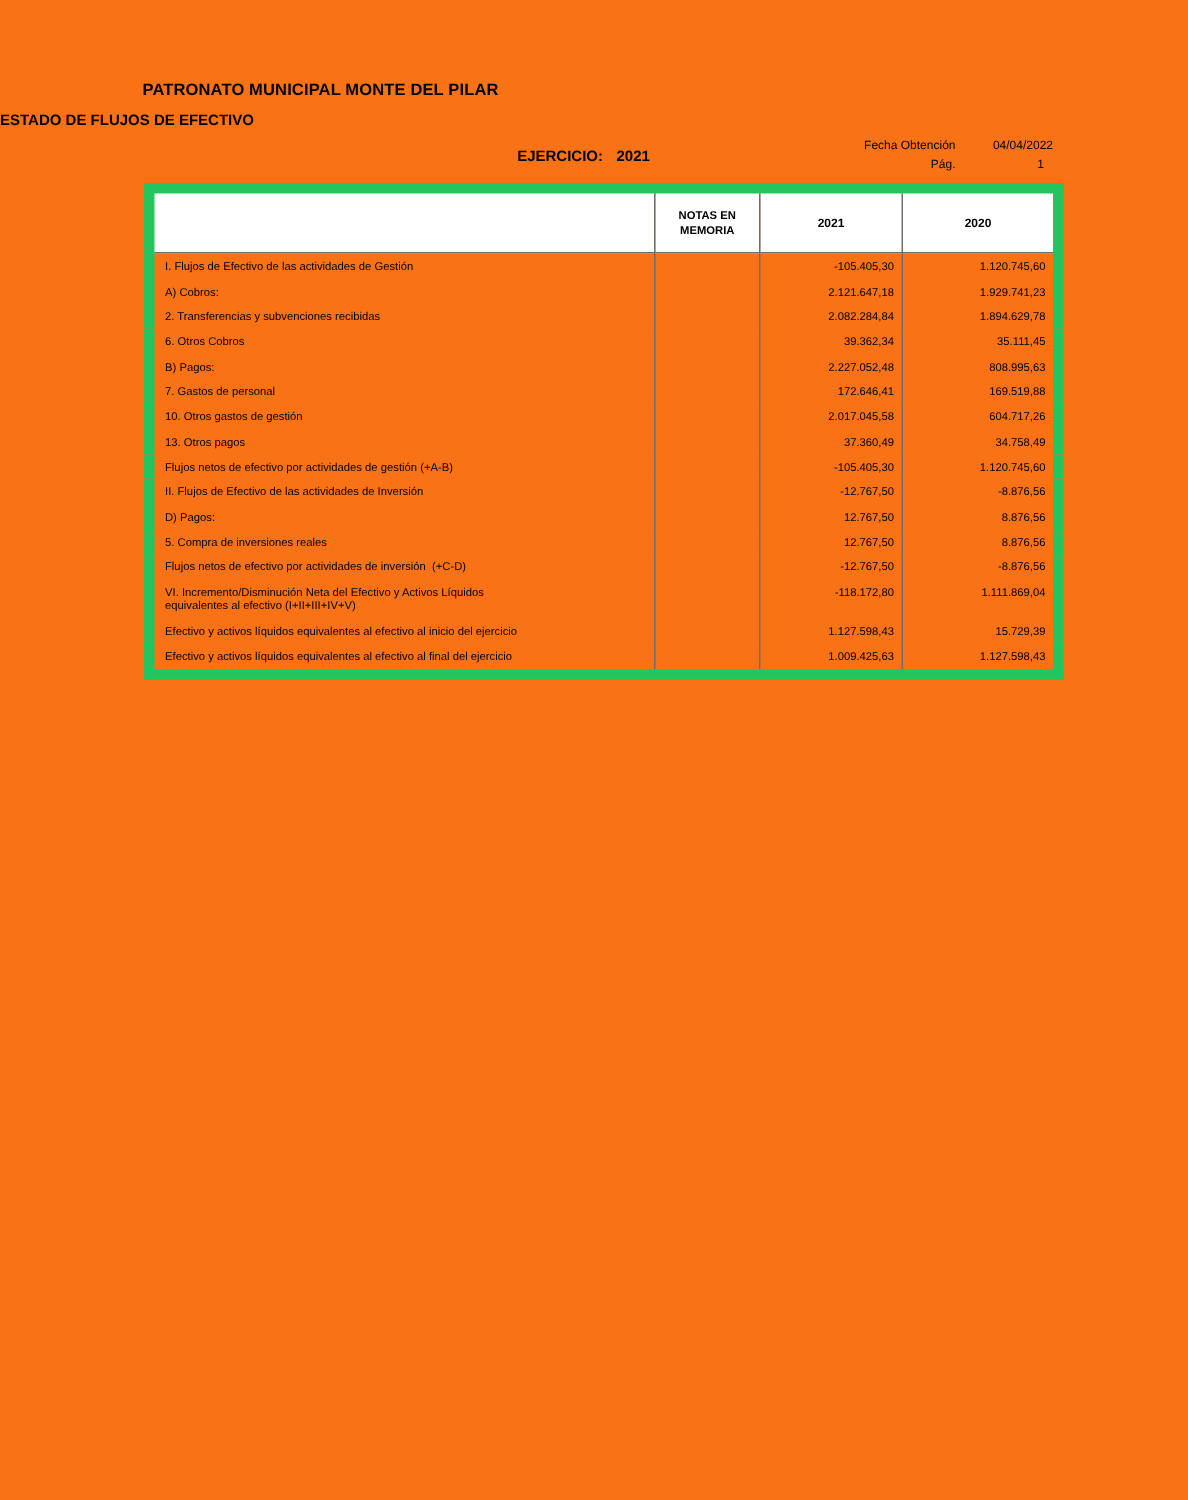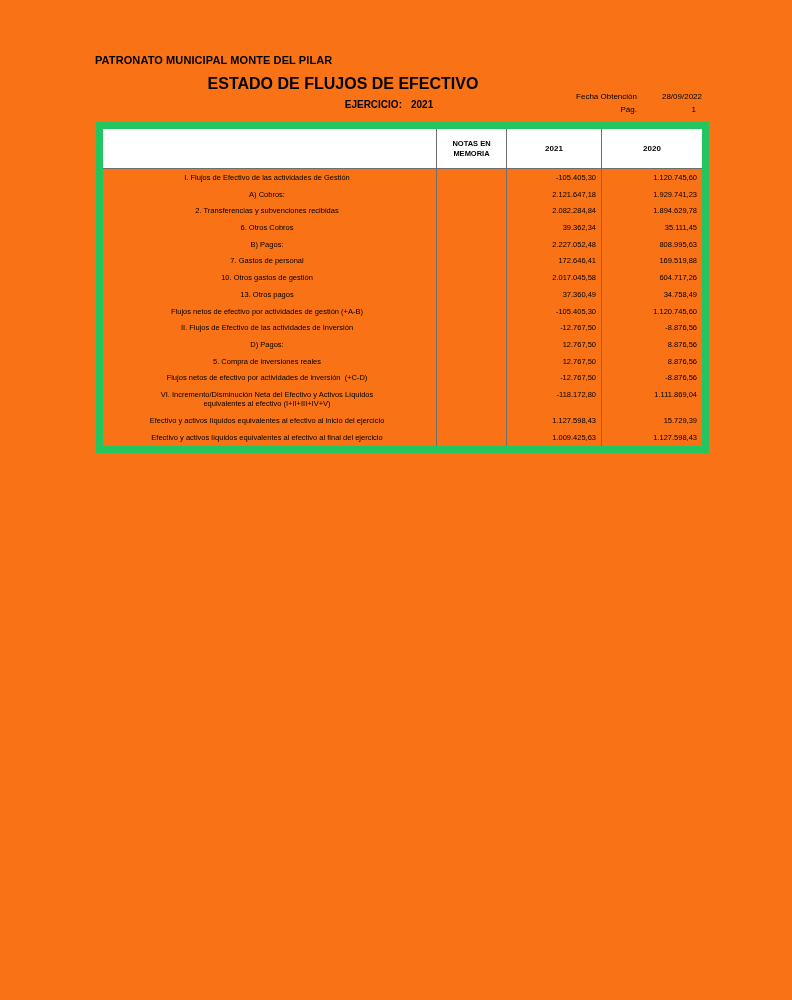--- a/index.html
+++ b/index.html
@@ -18,22 +18,21 @@
     top: 54px;
     font-size: 11px;
     font-weight: 700;
     letter-spacing: 0.1px;
   }
   .report-title {
     position: absolute;
     left: 0;
     top: 75px;
     width: 686px;
-    text-align: center;
-    font-size: 16px;
+    font-size: 10px;
     font-weight: 700;
   }
   .meta-row {
     position: absolute;
     right: 90px;
     display: flex;
     justify-content: flex-end;
     font-size: 8px;
     color: #000000;
   }
@@ -82,35 +81,35 @@
 
   tbody td {
     border-left: 1px solid #6e6e6e;
     border-right: 1px solid #6e6e6e;
     border-top: none;
     border-bottom: none;
     vertical-align: top;
     padding: 4px 5px 3.2px 7px;
     line-height: 9.5px;
   }
-  td.c-label { text-align: center; white-space: pre-line; padding-right: 12px; margin-top: 24px; }
+  td.c-label { text-align: left; white-space: pre-line; padding-right: 12px; margin-top: 24px; }
   td.c-num   { text-align: right; }
 </style>
 </head>
 <body>
 
 <div class="page">
 
   <div class="company-name">PATRONATO MUNICIPAL MONTE DEL PILAR</div>
 
   <div class="report-title">ESTADO DE FLUJOS DE EFECTIVO</div>
 
   <div class="meta-row fecha">
     <span class="m-label">Fecha Obtención</span>
-    <span class="m-value">28/09/2022</span>
+    <span class="m-value">04/04/2022</span>
   </div>
 
   <div class="ejercicio-line">
     <span class="ejercicio-label">EJERCICIO:</span><span class="ejercicio-value">2021</span>
   </div>
 
   <div class="meta-row pag">
     <span class="m-label">Pág.</span>
     <span class="m-value pag-val">1</span>
   </div>

